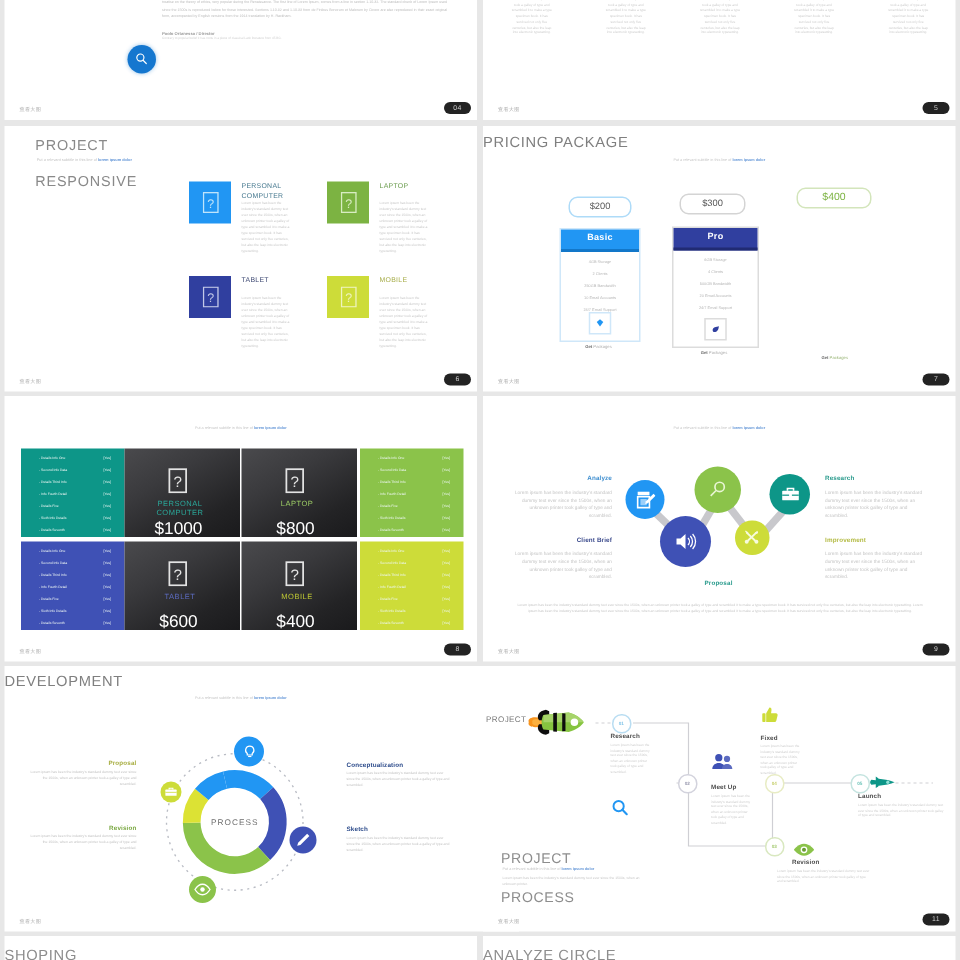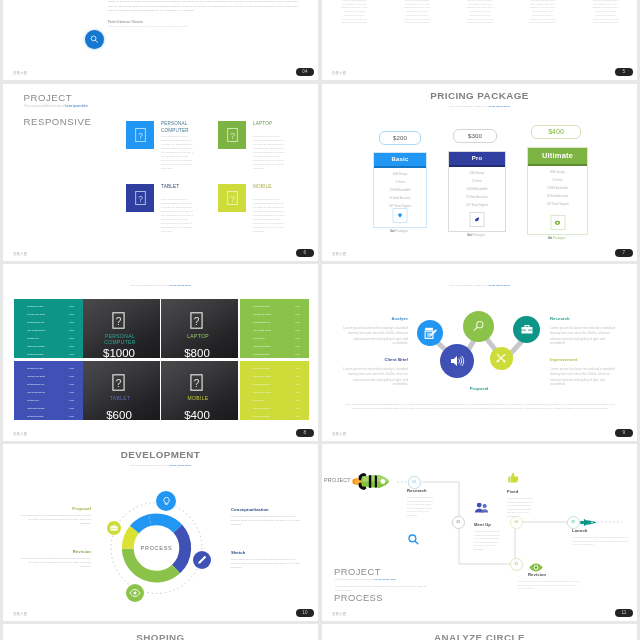--- a/index.html
+++ b/index.html
@@ -9,21 +9,21 @@
 
   .cell{position:absolute;width:315px;height:177px;background:#fff;overflow:hidden;}
   .inner{position:absolute;left:0;top:0;width:315px;height:177px;}
 
   .badge{position:absolute;right:4px;bottom:4px;height:8px;min-width:11px;padding:0 3.5px;
          background:#232323;border-radius:4px;color:#c9c9c9;font-size:4.6px;line-height:8px;
          text-align:center;letter-spacing:0.2px;}
   .fav{position:absolute;left:10px;bottom:5px;font-size:3.4px;color:#b0b0b0;
        font-family:"DejaVu Sans",sans-serif;letter-spacing:0.2px;white-space:nowrap;}
 
-  .s-title{position:absolute;text-align:center;color:#7f7f7f;font-weight:bold;white-space:nowrap;}
+  .s-title{position:absolute;text-align:left;color:#7f7f7f;font-weight:normal;white-space:nowrap;}
   .s-sub{position:absolute;text-align:center;font-size:2.5px;color:#c6c6c6;white-space:nowrap;}
   .s-sub b{color:#5f93d6;font-weight:bold;}
   .lorem{color:#cbcbcb;font-size:2.3px;line-height:1.5;}
 
   
   .zoombtn{position:absolute;left:85px;top:30px;width:19px;height:19px;border-radius:50%;
            background:#1577cf;display:flex;align-items:center;justify-content:center;
            box-shadow:0 0 3px rgba(21,119,207,.45);}
 
   
@@ -223,34 +223,20 @@
         <div class="pp-feat">24/7 Email Support</div>
         <div class="pp-ic" style="border-color:#dcdcdc">
           <svg viewBox="0 0 16 16" width="7" height="7">
               <path d="M13 3 C13 10 9 13 5 12 C3 11 3 7 6 5.5 C9 4 12 4 13 3 Z" fill="#303F9F"></path>
             </svg>
         </div>
       </div>
       <div class="pp-cta" style="left:126px;top:149px;width:56px"><b>Get</b> Packages</div>
 
       <div class="pp-pill" style="left:209px;top:41px;width:48px;border-color:#d3e5bb;color:#7CB342;font-size:7px">$400</div>
-      <div class="pp-card" style="left:205px;top:63px;width:59px;height:86px;border-color:#dbe8cb">
-        <div class="pp-head" style="background:#7CB342;border-bottom:2px solid #5d8a30;height:16px;line-height:16px;font-size:7.5px">Ultimate</div>
-        <div class="pp-feat">8GB Storage</div>
-        <div class="pp-feat">6 Clients</div>
-        <div class="pp-feat">750GB Bandwidth</div>
-        <div class="pp-feat">30 Email Accounts</div>
-        <div class="pp-feat">24/7 Email Support</div>
-        <div class="pp-ic" style="border-color:#dbe8cb">
-          <svg viewBox="0 0 16 16" width="8" height="8">
-              <path d="M8 3.2 L10 4 L11.8 3.6 L12.4 5.3 L13.6 6.6 L12.6 8 L12.8 9.8 L11 10.4 L9.8 11.8 L8 11.3 L6.2 11.8 L5 10.4 L3.2 9.8 L3.4 8 L2.4 6.6 L3.6 5.3 L4.2 3.6 L6 4 Z" fill="#7CB342"></path>
-              <circle cx="8" cy="7.6" r="1.8" fill="#fff"></circle>
-            </svg>
-        </div>
-      </div>
       <div class="pp-cta" style="left:205px;top:152px;width:59px;color:#9cb77a"><b>Get</b> Packages</div>
     </div>
     <div class="fav">查看大图</div>
     <div class="badge">7</div>
   </div>
 
   <div class="cell" id="c5" style="left:3px;top:264px;">
     <div class="inner">
       <div class="pt-sub s-sub"><span>Put a relevant subtitle in this line of </span><b>lorem ipsum dolor</b></div>
 
@@ -476,21 +462,21 @@
       <div class="mc-lab" style="left:228px;top:93px;width:72px;text-align:left;color:#b4bb45">Improvement</div>
       <div class="mc-body lorem" style="left:228px;top:103px;text-align:left">Lorem ipsum has been the industry's standard dummy text ever since the 1500s, when an unknown printer took galley of type and scrambled.</div>
 
       <div class="mc-lab" style="left:126px;top:122px;width:62px;text-align:center;color:#2a9b8d">Proposal</div>
       <div class="mc-foot lorem">Lorem ipsum has been the industry's standard dummy text ever since the 1500s, when an unknown printer took a galley of type and scrambled it to make a type specimen book. It has survived not only five centuries, but also the leap into electronic typesetting. Lorem ipsum has been the industry's standard dummy text ever since the 1500s, when an unknown printer took a galley of type and scrambled it to make a type specimen book. It has survived not only five centuries, but also the leap into electronic typesetting.</div>
     </div>
     <div class="fav">查看大图</div>
     <div class="badge">9</div>
   </div>
 
-  <div class="cell" id="c7" style="left:3px;top:444px;">
+  <div class="cell" id="c7" style="left:3px;top:444px;padding-left:28px;">
     <div class="inner">
       <div class="dv-title s-title">DEVELOPMENT</div>
       <div class="dv-sub s-sub"><span>Put a relevant subtitle in this line of </span><b>lorem ipsum dolor</b></div>
 
       <svg class="dv-svg" width="315" height="177" viewBox="0 0 315 177">
         <circle cx="153.5" cy="104" r="45.5" fill="none" stroke="#b9bcc4" stroke-width="0.9" stroke-dasharray="1.4 3.0"></circle>
         <g fill="none" stroke-width="11.8">
           <path d="M 147.04 76.04 A 28.7 28.7 0 0 1 174.83 84.8" stroke="#2196F3"></path>
           <path d="M 174.83 84.8 A 28.7 28.7 0 0 1 173.07 124.99" stroke="#3F51B5"></path>
           <path d="M 173.07 124.99 A 28.7 28.7 0 0 1 124.8 104.5" stroke="#8BC34A"></path>

